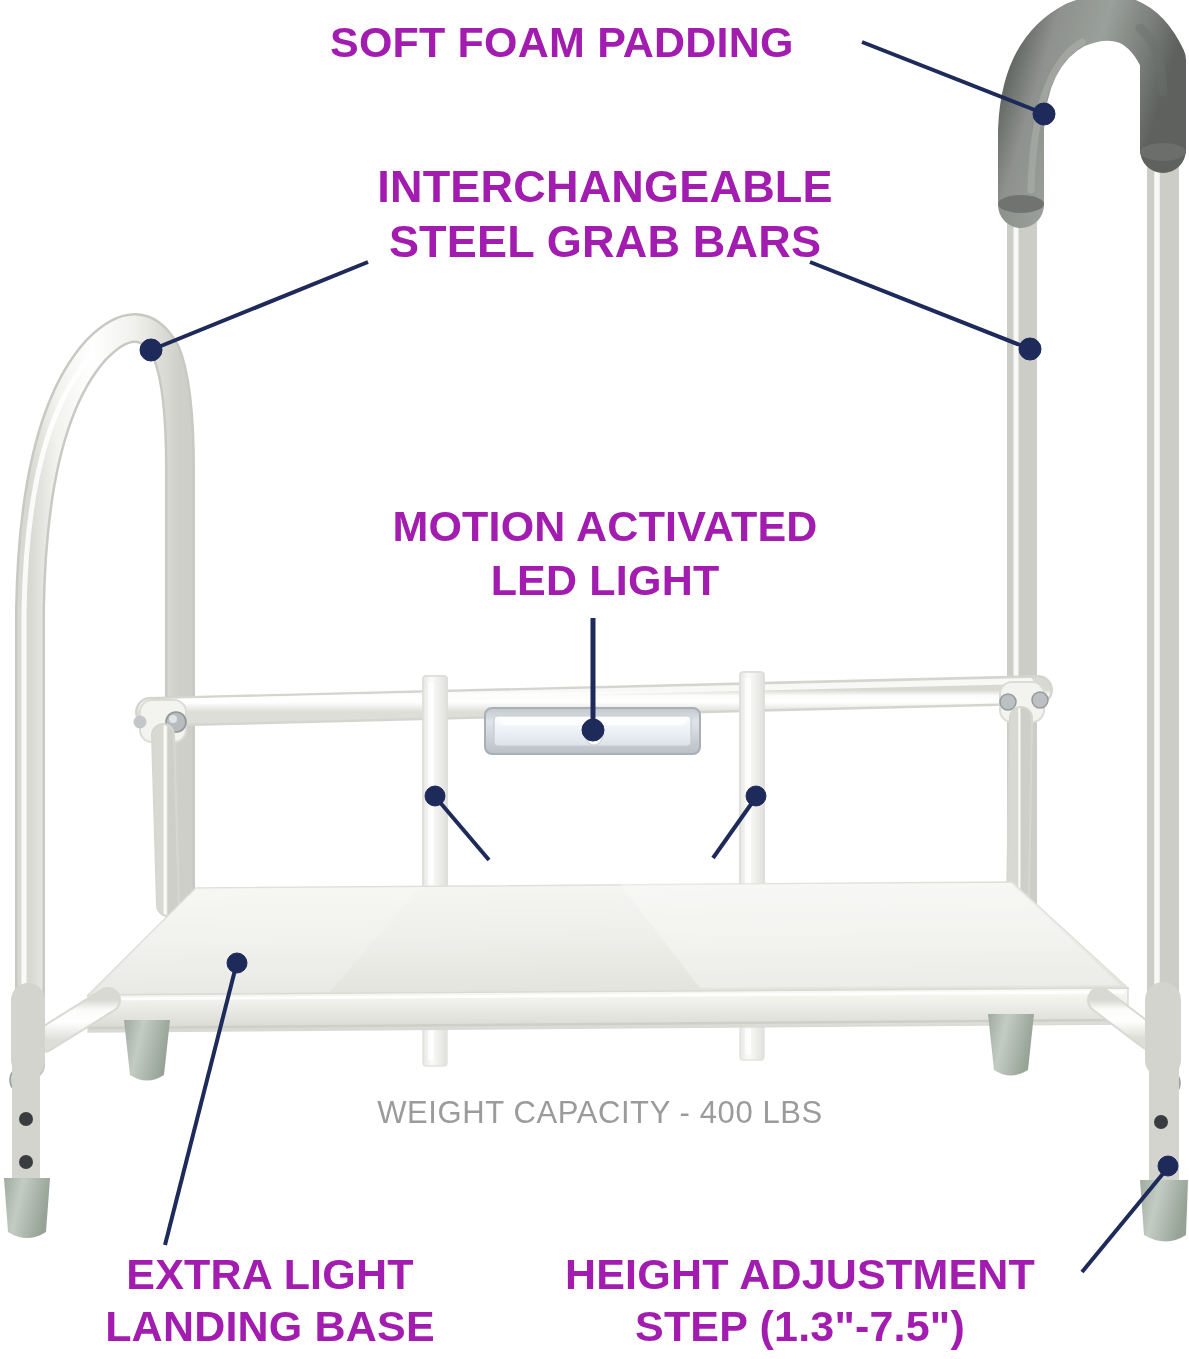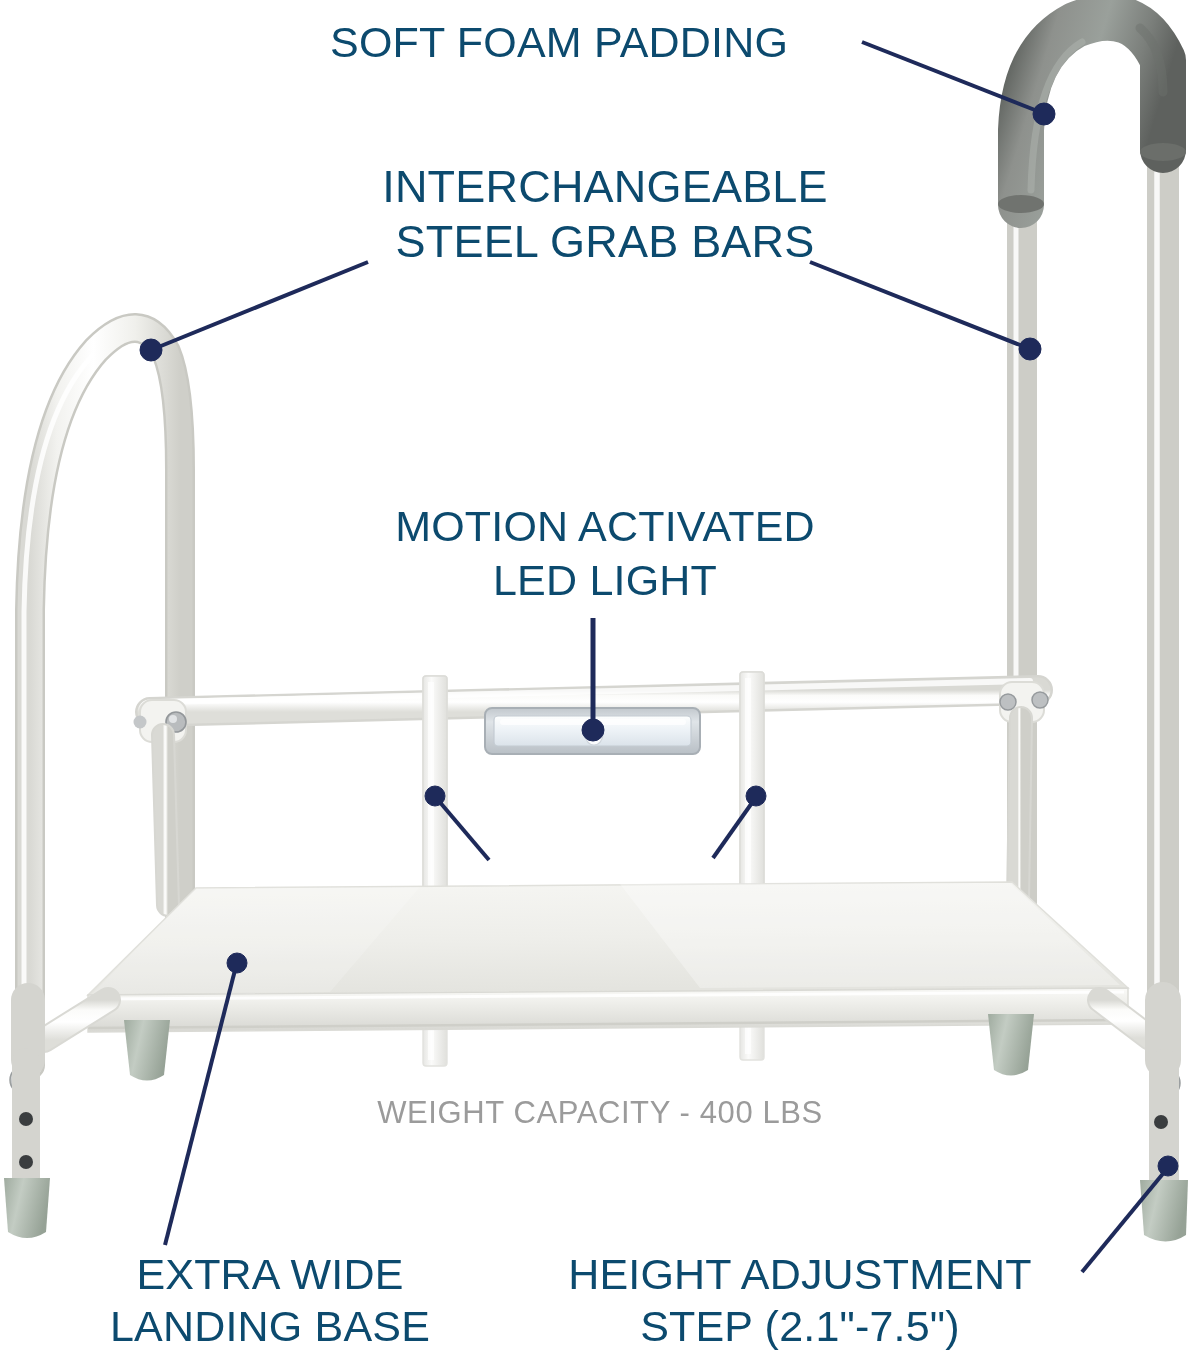--- a/index.html
+++ b/index.html
@@ -17,22 +17,22 @@
   }
   #product-svg {
     position: absolute;
     left: 0;
     top: 0;
     width: 1189px;
     height: 1359px;
   }
   .callout {
     position: absolute;
-    color: #0c4a6e;
-    font-weight: normal;
+    color: #a21caf;
+    font-weight: bold;
     letter-spacing: 0.2px;
     line-height: 1.06;
     white-space: pre-line;
     text-align: center;
   }
   #label-soft-foam {
     left: 330px;
     top: 20px;
     width: 530px;
     font-size: 43px;
@@ -305,19 +305,19 @@
 
   <div class="callout" id="label-grab-bars">INTERCHANGEABLE
 STEEL GRAB BARS</div>
 
   <div class="callout" id="label-led">MOTION ACTIVATED
 LED LIGHT</div>
 
 
   <div class="callout" id="label-weight">WEIGHT CAPACITY - 400 LBS</div>
 
-  <div class="callout" id="label-landing-base">EXTRA WIDE
+  <div class="callout" id="label-landing-base">EXTRA LIGHT
 LANDING BASE</div>
 
   <div class="callout" id="label-height-adj">HEIGHT ADJUSTMENT
-STEP (2.1"-7.5")</div>
+STEP (1.3"-7.5")</div>
 
 </div>
 
 </body></html>

